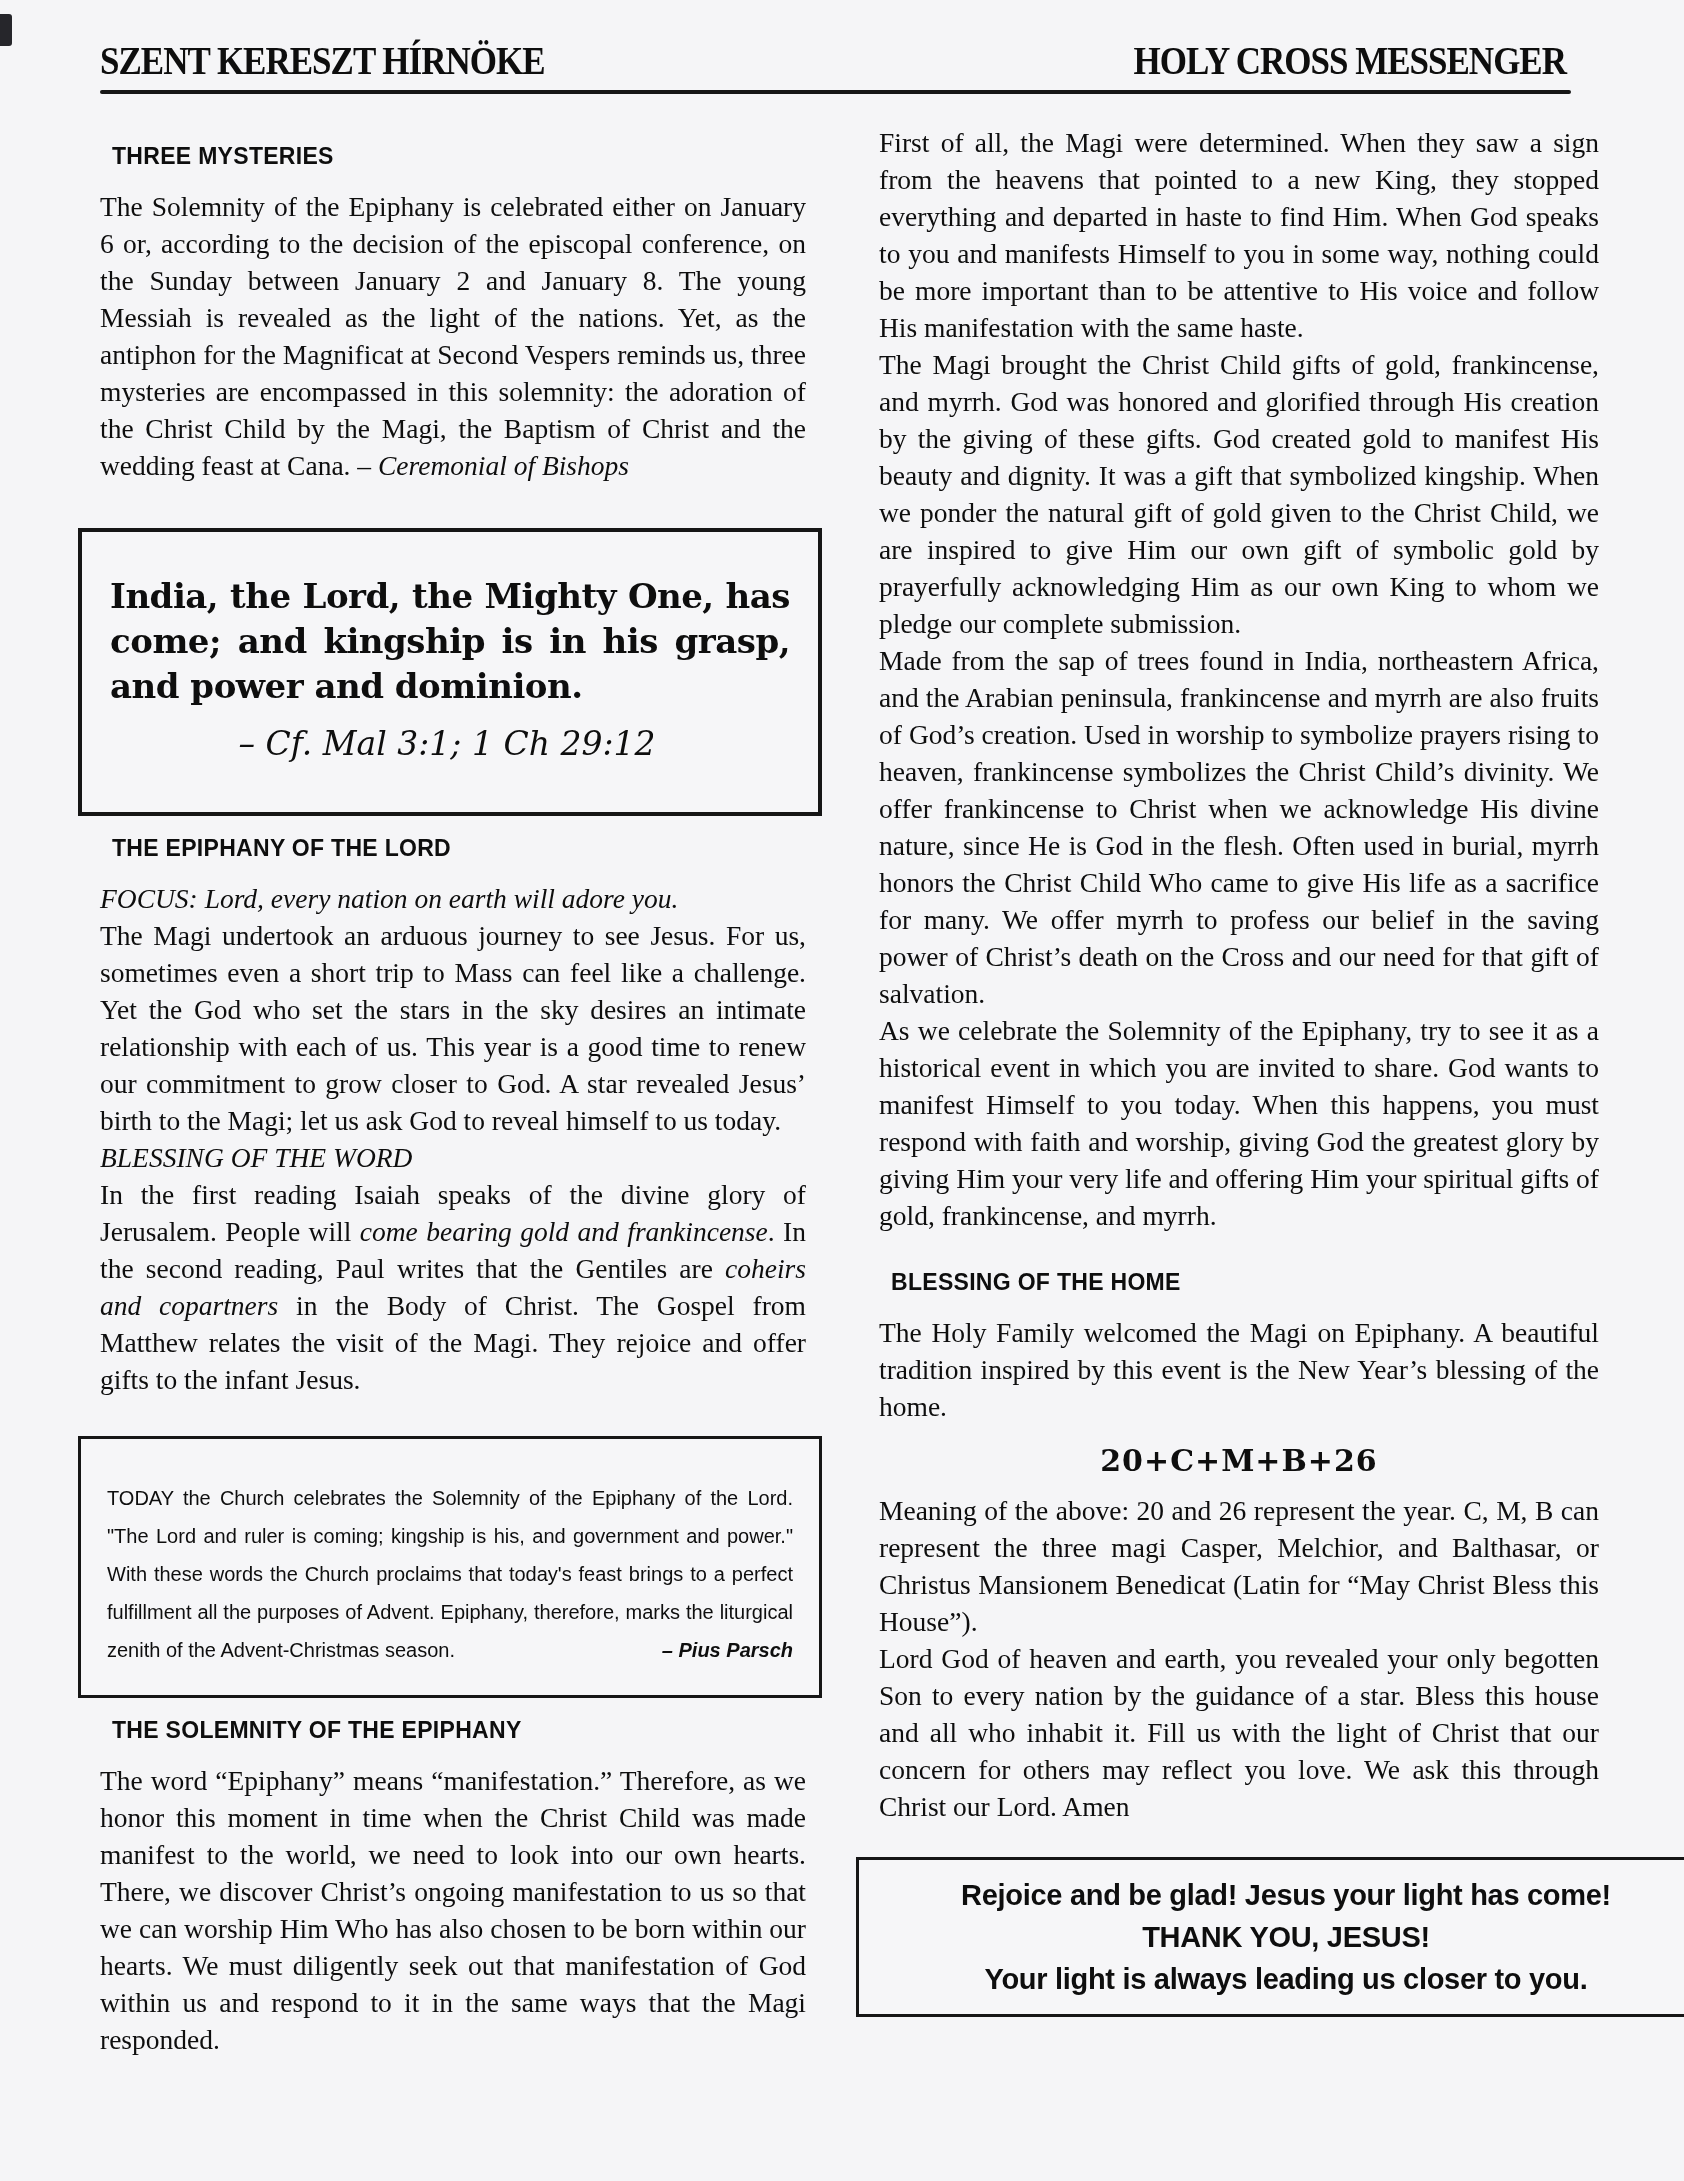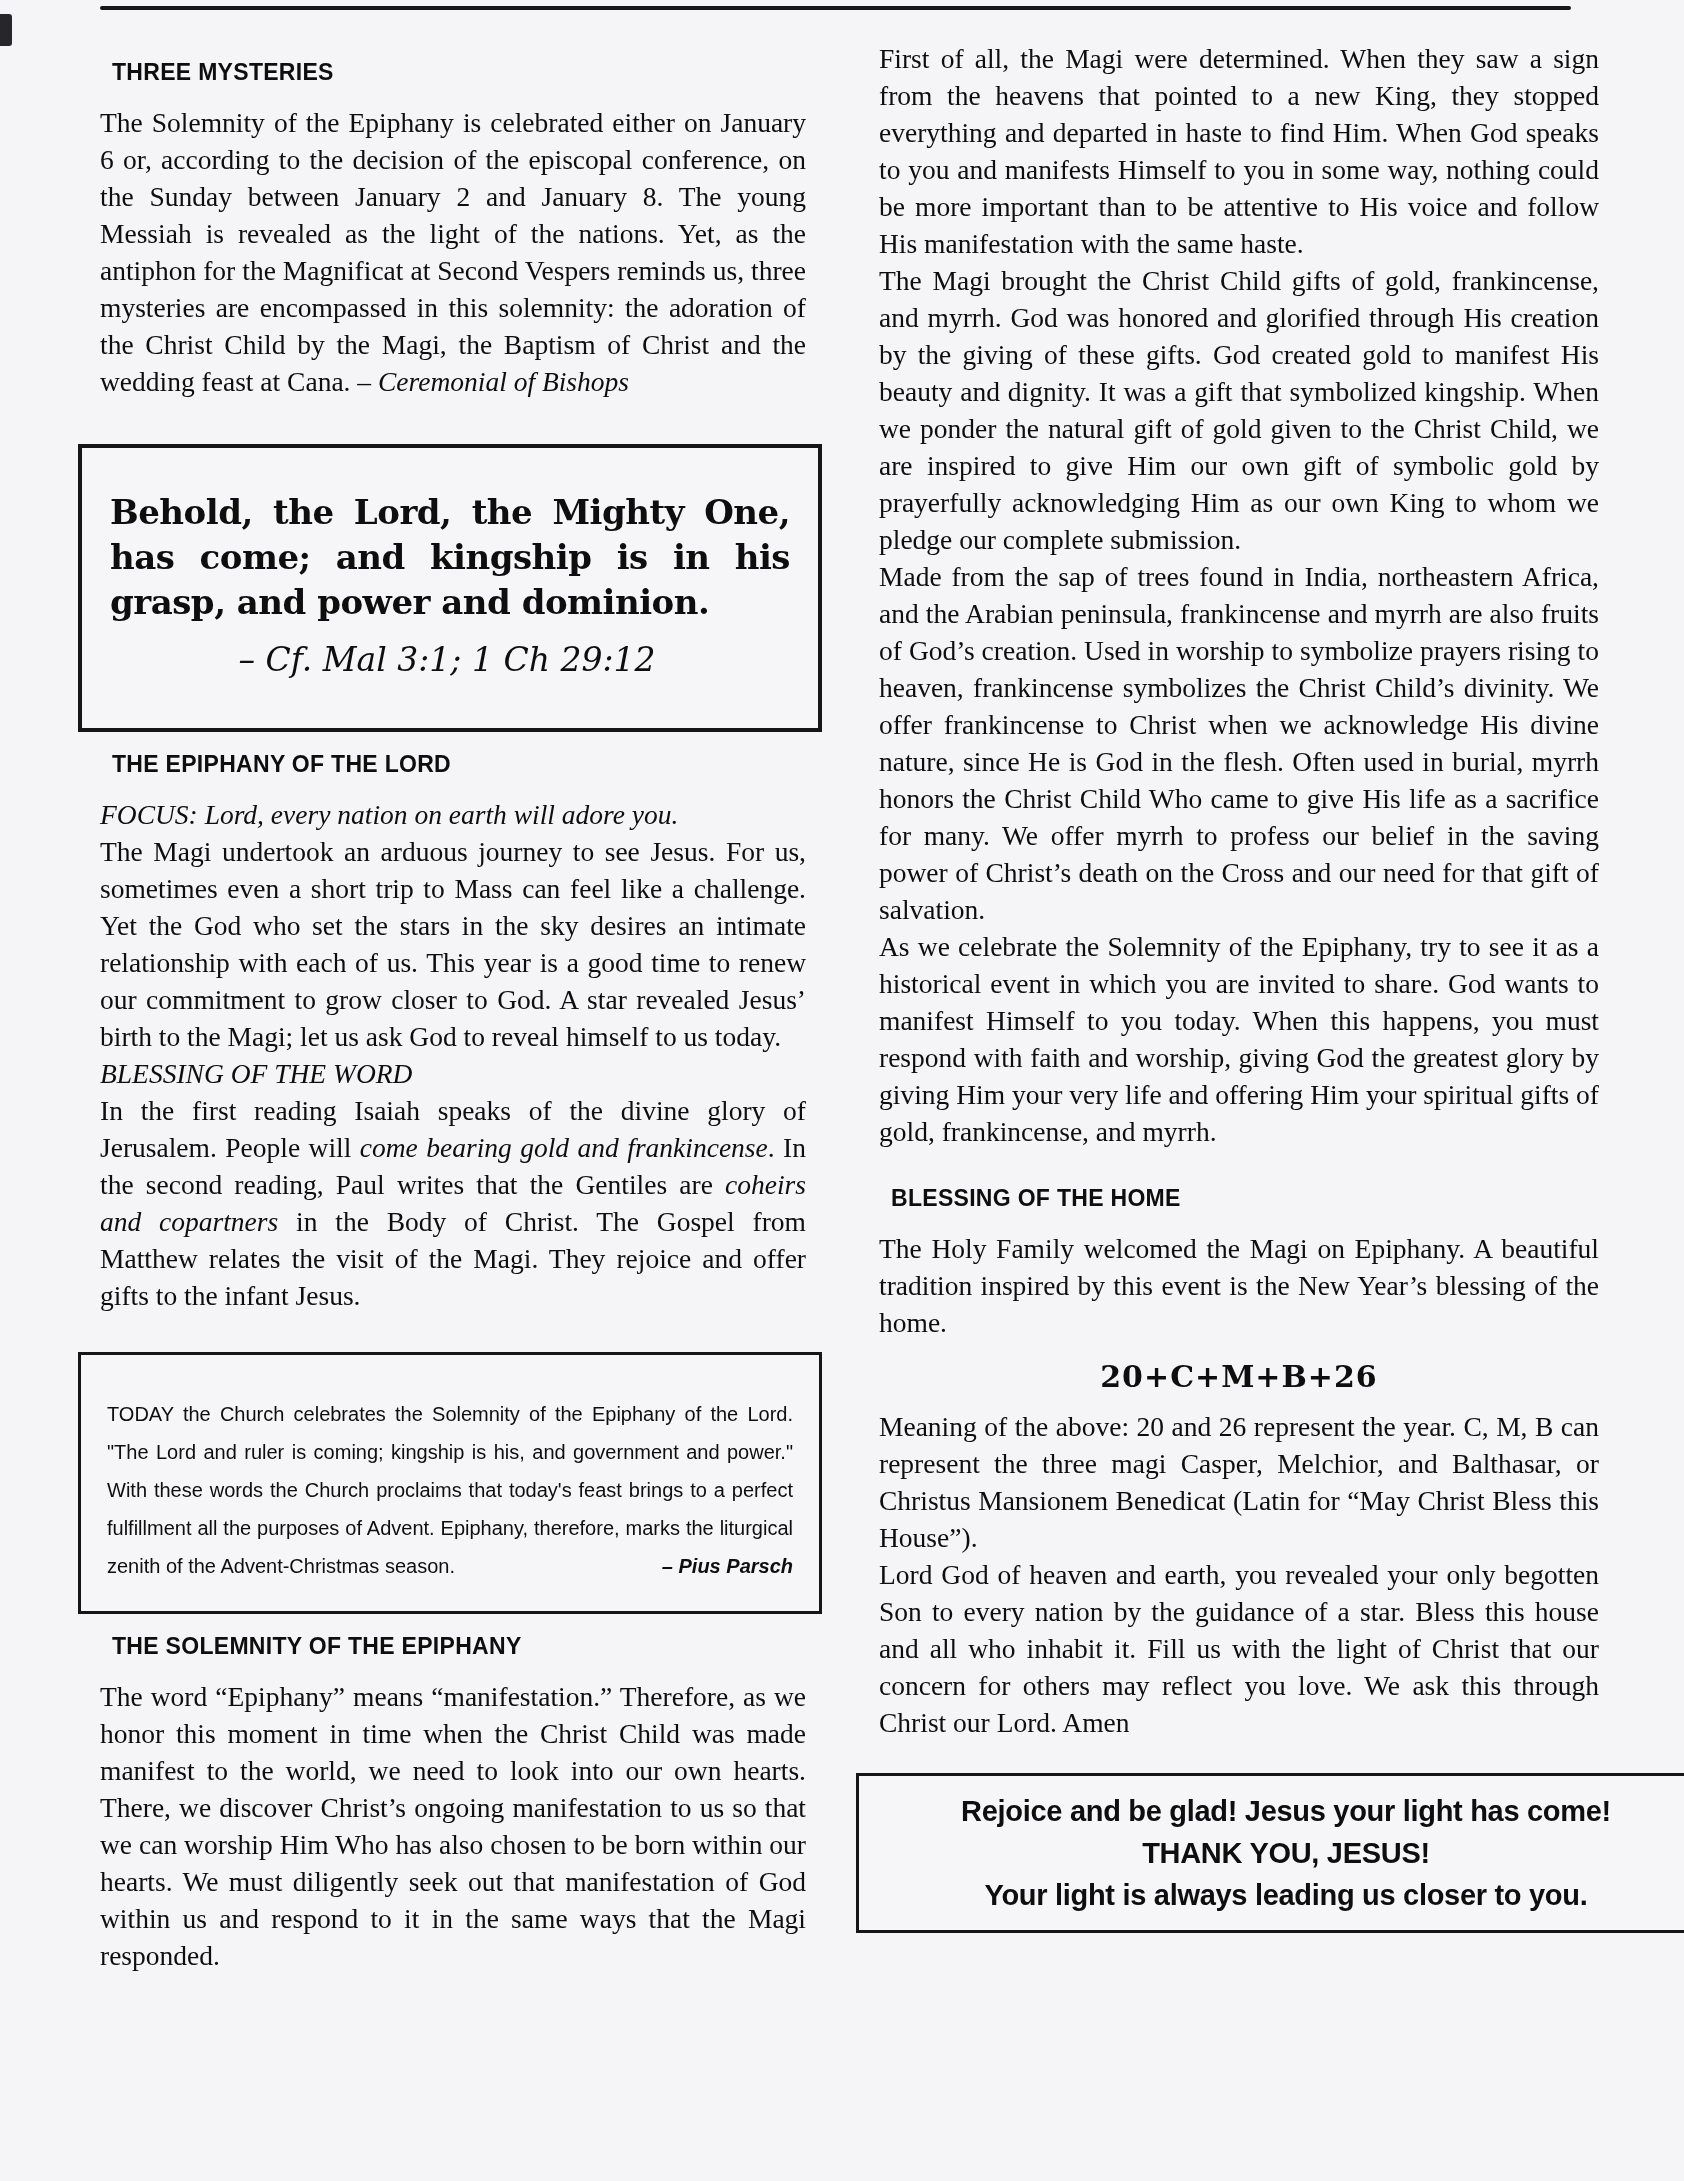--- a/index.html
+++ b/index.html
@@ -108,31 +108,35 @@
     font-weight:700;font-size:29px;line-height:42px;
     text-align:center;letter-spacing:-0.3px;
   }
 </style>
 </head>
 <body>
 
 <div class="page">
   <div class="scan-mark"></div>
 
+  <div class="header">
+    <div class="masthead">SZENT KERESZT HÍRNÖKE</div>
+    <div class="masthead right">HOLY CROSS MESSENGER</div>
+  </div>
   <div class="header-rule"></div>
 
   <div class="columns">
 
     <div class="col">
 
       <h2 class="sec">THREE MYSTERIES</h2>
       <p class="body"><span>The Solemnity of the Epiphany is celebrated either on January 6 or, according to the decision of the episcopal conference, on the Sunday between January 2 and January 8. The young Messiah is revealed as the light of the nations. Yet, as the antiphon for the Magnificat at Second Vespers reminds us, three mysteries are encompassed in this solemnity: the adoration of the Christ Child by the Magi, the Baptism of Christ and the wedding feast at Cana. – </span><span class="it">Ceremonial of Bishops</span></p>
 
       <div class="quote-box">
-        <p class="qtext">Behold, the Lord, the Mighty One, has come; and kingship is in his grasp, and power and dominion.</p>
+        <p class="qtext">India, the Lord, the Mighty One, has come; and kingship is in his grasp, and power and dominion.</p>
         <p class="qattr">– Cf. Mal 3:1; 1 Ch 29:12</p>
       </div>
 
       <h2 class="sec mt-h">THE EPIPHANY OF THE LORD</h2>
       <p class="body it">FOCUS: Lord, every nation on earth will adore you.</p>
       <p class="body">The Magi undertook an arduous journey to see Jesus. For us, sometimes even a short trip to Mass can feel like a challenge. Yet the God who set the stars in the sky desires an intimate relationship with each of us. This year is a good time to renew our commitment to grow closer to God. A star revealed Jesus’ birth to the Magi; let us ask God to reveal himself to us today.</p>
       <p class="body it">BLESSING OF THE WORD</p>
       <p class="body"><span>In the first reading Isaiah speaks of the divine glory of Jerusalem. People will </span><span class="it">come bearing gold and frankincense</span><span>. In the second reading, Paul writes that the Gentiles are </span><span class="it">coheirs and copartners</span><span> in the Body of Christ. The Gospel from Matthew relates the visit of the Magi. They rejoice and offer gifts to the infant Jesus.</span></p>
 
       <div class="today-box">

